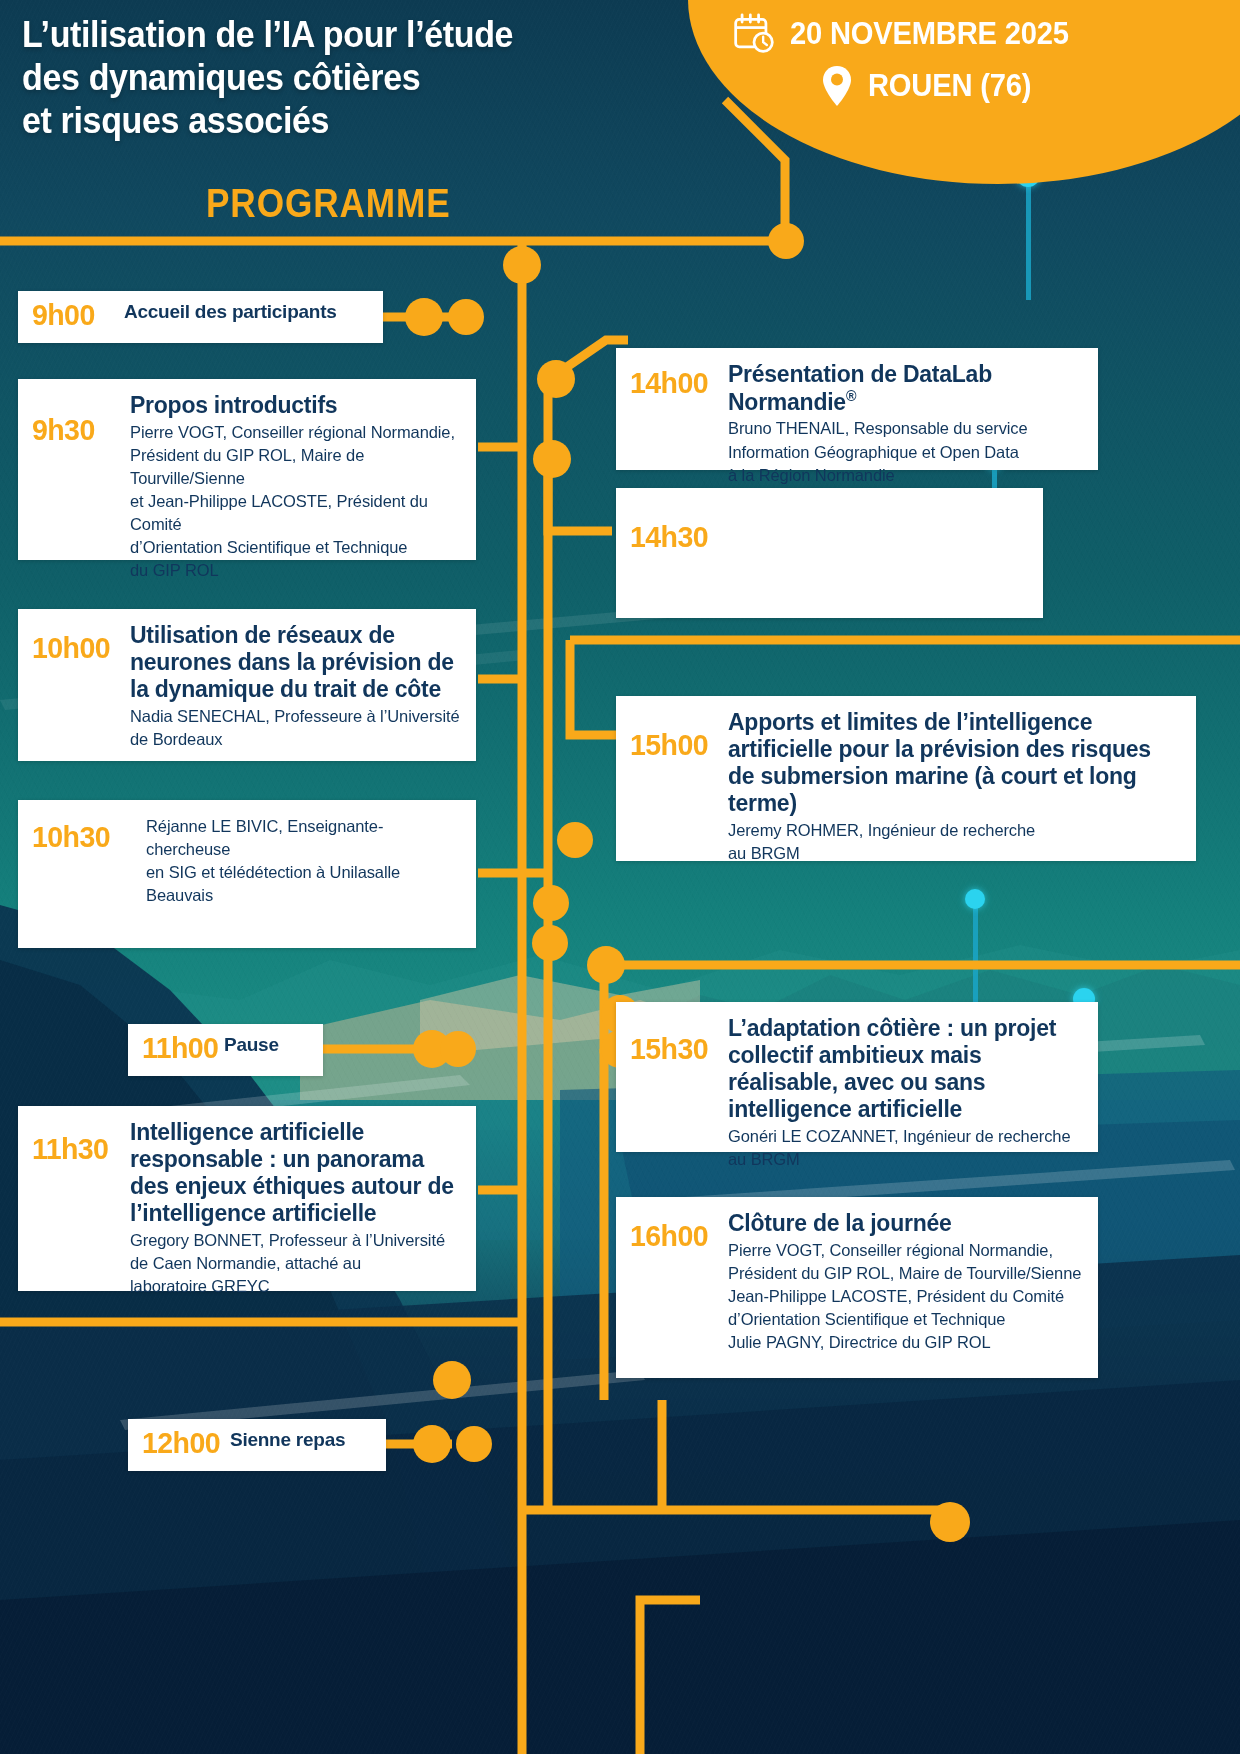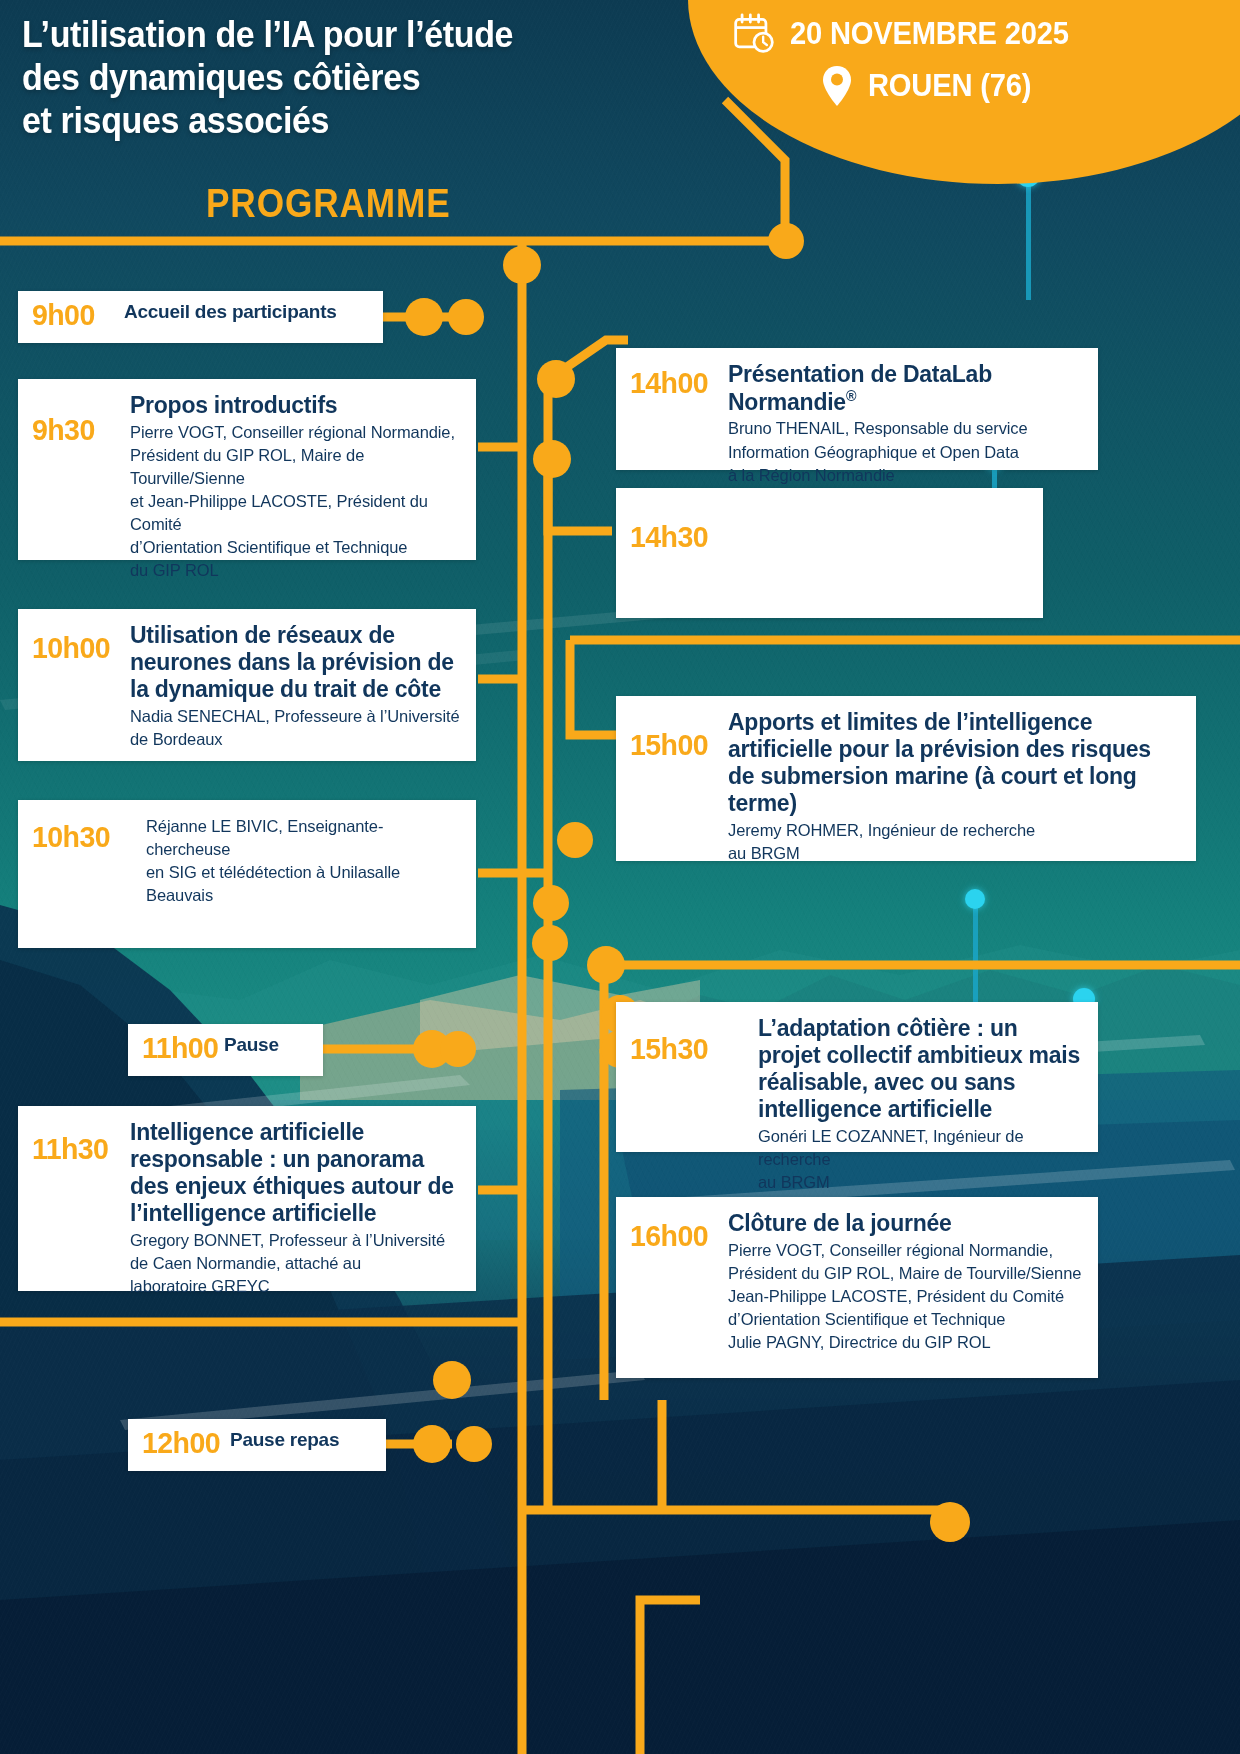--- a/index.html
+++ b/index.html
@@ -341,21 +341,21 @@
         <span class="line">Gregory BONNET, Professeur à l’Université</span>
         <span class="line">de Caen Normandie, attaché au</span>
         <span class="line">laboratoire GREYC</span>
       </div>
     </div>
   </div>
 
   <div class="card compact" style="left:128px; top:1419px; width:258px; height:52px;">
     <div class="card-time" style="min-width:88px;">12h00</div>
     <div class="card-body">
-      <div class="card-title">Pause repas</div>
+      <div class="card-title">Sienne repas</div>
     </div>
   </div>
 
   <div class="card" style="left:616px; top:348px; width:482px; height:122px;">
     <div class="card-time" style="padding-top:8px;">14h00</div>
     <div class="card-body">
       <div class="card-title"><span>Présentation de DataLab Normandie</span><span class="sup">®</span></div>
       <div class="card-sub">
         <span class="line">Bruno THENAIL, Responsable du service</span>
         <span class="line">Information Géographique et Open Data</span>
@@ -372,21 +372,21 @@
     <div class="card-time" style="padding-top:22px;">15h00</div>
     <div class="card-body">
       <div class="card-title">Apports et limites de l’intelligence artificielle pour la prévision des risques de submersion marine (à court et long terme)</div>
       <div class="card-sub">
         <span class="line">Jeremy ROHMER, Ingénieur de recherche</span>
         <span class="line">au BRGM</span>
       </div>
     </div>
   </div>
 
-  <div class="card" style="left:616px; top:1002px; width:482px; height:150px;gap:30px;">
+  <div class="card" style="left:616px; top:1002px; width:482px; height:150px;">
     <div class="card-time" style="padding-top:20px;">15h30</div>
     <div class="card-body">
       <div class="card-title">L’adaptation côtière : un projet collectif ambitieux mais réalisable, avec ou sans intelligence artificielle</div>
       <div class="card-sub">
         <span class="line">Gonéri LE COZANNET, Ingénieur de recherche</span>
         <span class="line">au BRGM</span>
       </div>
     </div>
   </div>
 

